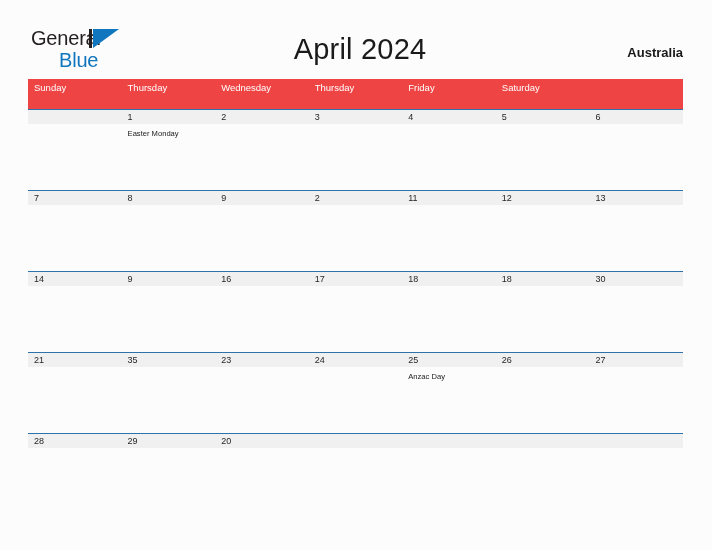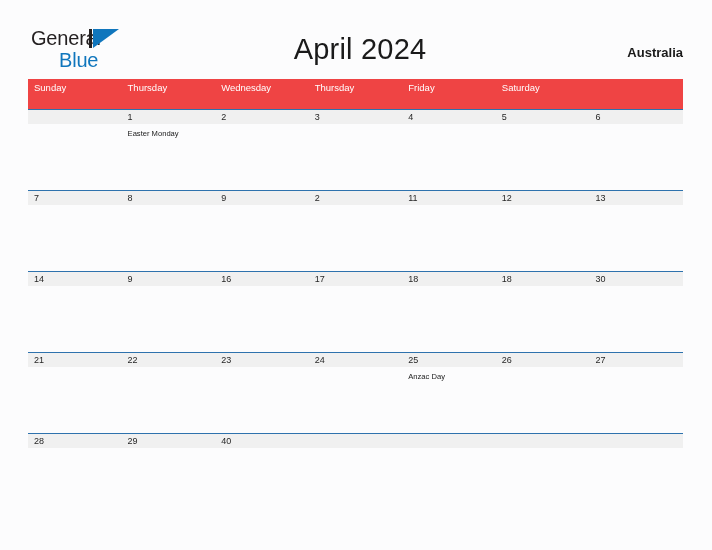--- a/index.html
+++ b/index.html
@@ -304,21 +304,21 @@
           </div>
         <div class="event-cell">
             <div class="event-text"></div>
           </div>
       </div>
     </div>
 
     <div class="week-row">
       <div class="day-band">
         <div class="day-num">21</div>
-        <div class="day-num">22</div>
+        <div class="day-num">35</div>
         <div class="day-num">23</div>
         <div class="day-num">24</div>
         <div class="day-num">25</div>
         <div class="day-num">26</div>
         <div class="day-num">27</div>
       </div>
       <div class="event-band">
         <div class="event-cell">
             <div class="event-text"></div>
           </div>
@@ -340,21 +340,21 @@
         <div class="event-cell">
             <div class="event-text"></div>
           </div>
       </div>
     </div>
 
     <div class="week-row last">
       <div class="day-band">
         <div class="day-num">28</div>
         <div class="day-num">29</div>
-        <div class="day-num">40</div>
+        <div class="day-num">20</div>
         <div class="day-num"></div>
         <div class="day-num"></div>
         <div class="day-num"></div>
         <div class="day-num"></div>
       </div>
       <div class="event-band">
         <div class="event-cell">
             <div class="event-text"></div>
           </div>
         <div class="event-cell">

